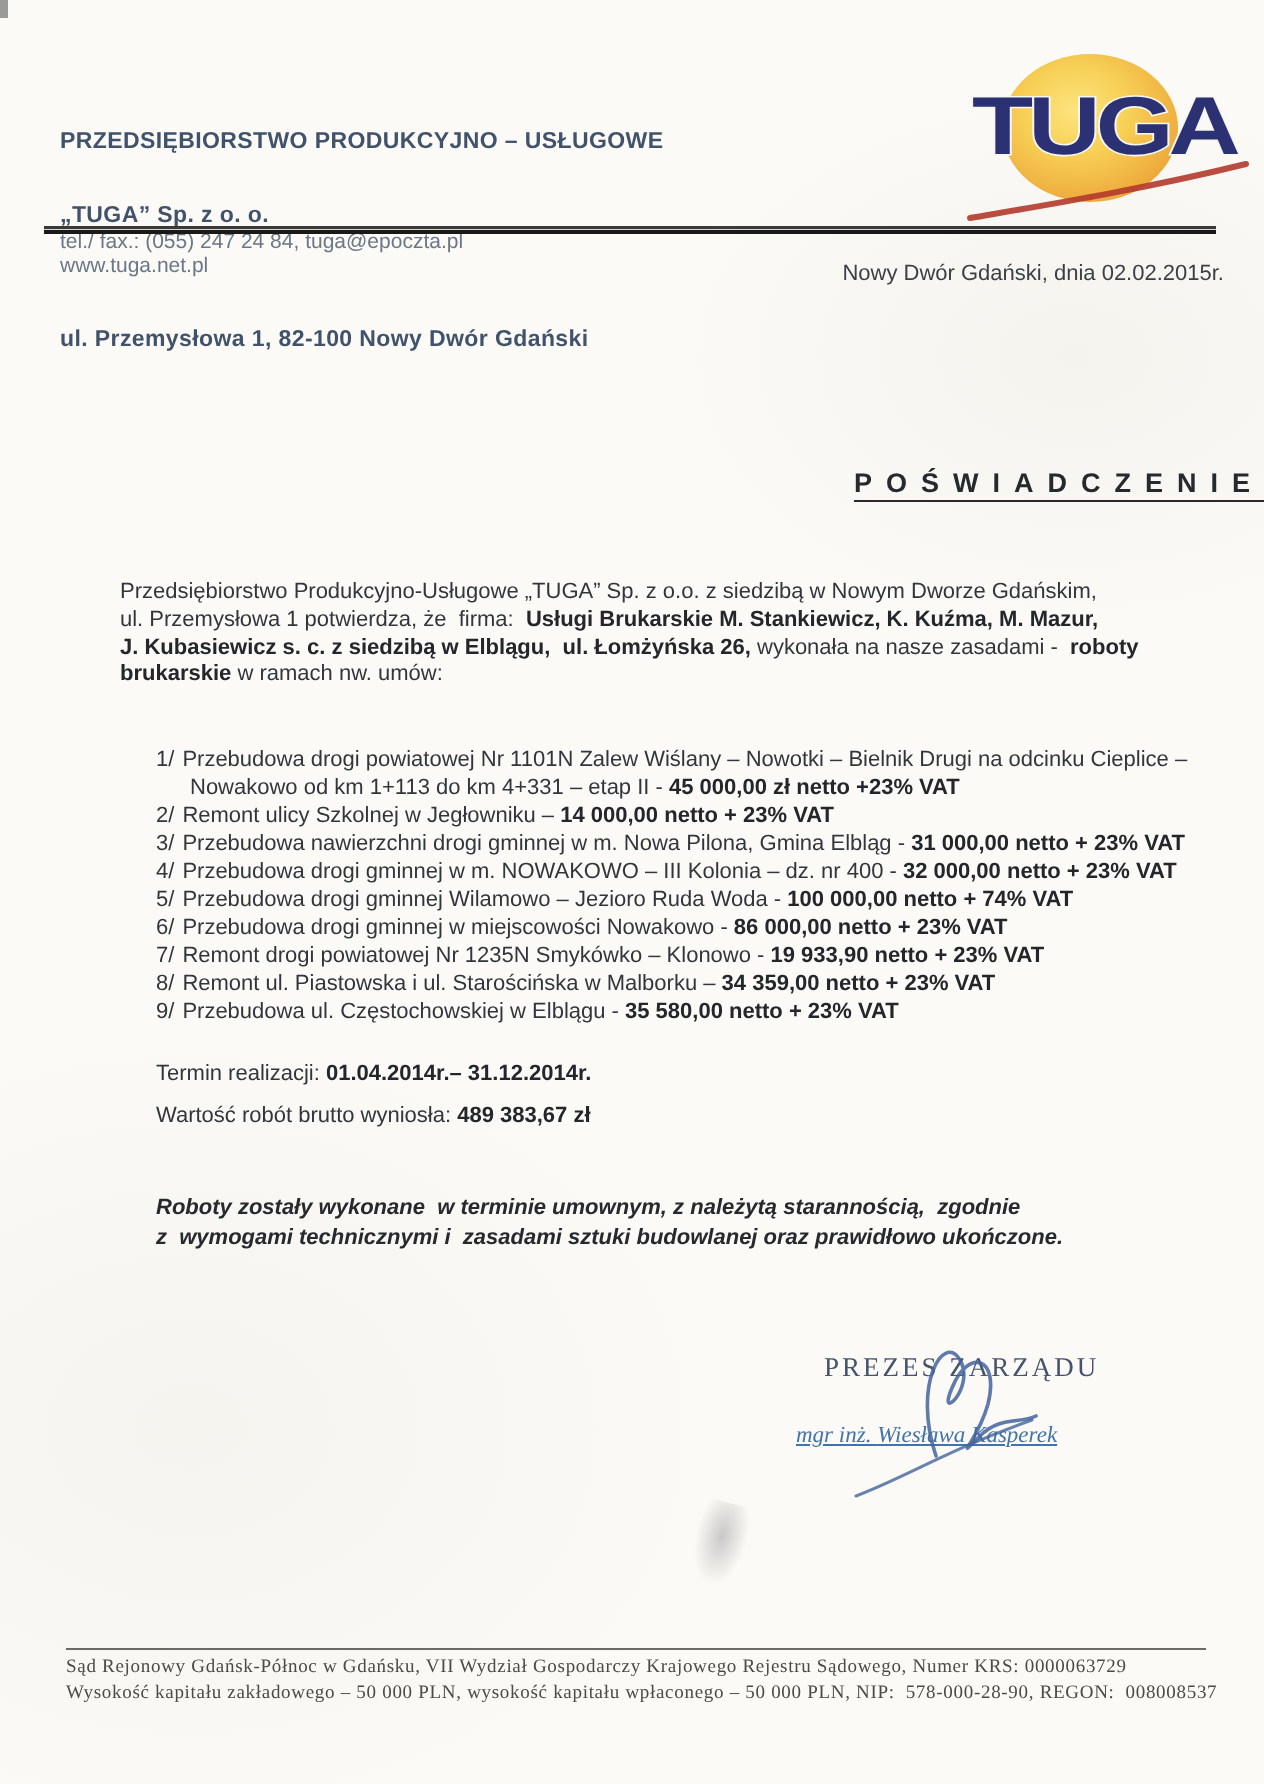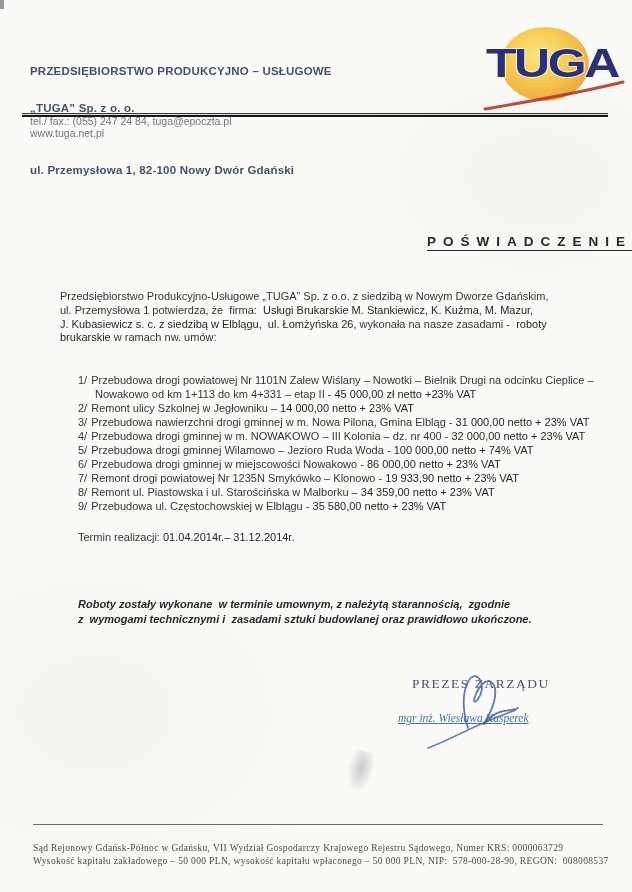--- a/index.html
+++ b/index.html
@@ -24,21 +24,21 @@
   .header-rule{position:absolute;left:22px;top:113px;width:586px;height:4px;
     background:linear-gradient(to bottom,#3a3a38 0 37%,#d9d7d1 37% 52%,#191917 52% 100%);}
 
   .date{position:absolute;right:20px;top:131px;font-size:11px;color:#3c4045;}
 
   .title{position:absolute;left:0;top:234px;width:632px;text-align:right;
     font-size:13.5px;font-weight:bold;letter-spacing:7px;color:#26292e;
     text-decoration:underline;text-underline-offset:4px;}
 
   .pre{white-space:pre;}
-  .b{font-weight:normal;color:#23262b;}
+  .b{font-weight:bold;color:#23262b;}
 
   .intro{position:absolute;left:60px;top:290px;font-size:11px;line-height:13.8px;}
   .intro span{white-space:pre;}
 
   .contracts{position:absolute;left:78px;top:373px;width:552px;font-size:11px;line-height:14px;}
   .c-item{padding-left:17px;text-indent:-17px;}
   .c-item .n{margin-right:4px;}
   .c-item .t{white-space:pre-wrap;}
 
   .terms{position:absolute;left:78px;top:531px;font-size:11px;}
@@ -52,21 +52,21 @@
   .sig-role{position:absolute;left:14px;top:4px;font-family:"Liberation Serif","DejaVu Serif",serif;
     font-size:13.5px;letter-spacing:1.5px;color:#46536c;}
   .sig-stamp{position:absolute;left:0px;top:40px;font-family:"Liberation Serif","DejaVu Serif",serif;
     font-style:italic;font-size:11.5px;color:#4173ad;white-space:pre;text-decoration:underline;}
   .sig-ink{position:absolute;left:18px;top:-14px;}
 
   .smudge{position:absolute;left:347px;top:751px;width:26px;height:42px;transform:rotate(14deg);
     background:radial-gradient(ellipse at 50% 40%, rgba(108,108,112,.35), rgba(108,108,112,0) 70%);}
 
   .footer{position:absolute;left:33px;top:824px;width:570px;border-top:1px solid #6b6b66;
-    padding-top:17px;font-family:"Liberation Serif","DejaVu Serif",serif;
+    padding-top:3px;font-family:"Liberation Serif","DejaVu Serif",serif;
     font-size:9.5px;line-height:12.8px;color:#4c4a45;letter-spacing:.35px;}
   .footer div{white-space:pre;}
 </style>
 </head>
 <body>
 
 <div class="page">
   <div class="corner-mark"></div>
 
   <div class="header">
@@ -87,20 +87,21 @@
         </radialGradient>
       </defs>
       <ellipse cx="87" cy="42" rx="44" ry="37" fill="url(#sun)"></ellipse>
       <text x="28" y="55" textLength="132" lengthAdjust="spacingAndGlyphs" font-family="Liberation Sans, sans-serif" font-size="41" font-weight="bold" fill="#2b3173" stroke="#f7f6f1" stroke-width="1.6" paint-order="stroke" letter-spacing="-2">TUGA</text>
       <path d="M 27 87 C 62 81 112 73 165 60" stroke="#b43a2c" stroke-width="3" fill="none" stroke-linecap="round" opacity=".9"></path>
     </svg>
   </div>
 
   <div class="header-rule"></div>
 
+  <div class="date">Nowy Dwór Gdański, dnia 02.02.2015r.</div>
 
   <div class="title">POŚWIADCZENIE</div>
 
   <div class="intro">
     <div><span>Przedsiębiorstwo Produkcyjno-Usługowe „TUGA” Sp. z o.o. z siedzibą w Nowym Dworze Gdańskim,</span></div>
     <div><span>ul. Przemysłowa 1 potwierdza, że  firma:  </span><span class="b">Usługi Brukarskie M. Stankiewicz, K. Kuźma, M. Mazur,</span></div>
     <div><span class="b">J. Kubasiewicz s. c. z siedzibą w Elblągu,  ul. Łomżyńska 26,</span><span> wykonała na nasze zasadami -  </span><span class="b">roboty</span></div>
     <div><span class="b">brukarskie</span><span> w ramach nw. umów:</span></div>
   </div>
 
@@ -112,20 +113,21 @@
     <div class="c-item"><span class="n">4/</span><span class="t">Przebudowa drogi gminnej w m. NOWAKOWO – III Kolonia – dz. nr 400 - </span><span class="b">32 000,00 netto + 23% VAT</span></div>
     <div class="c-item"><span class="n">5/</span><span class="t">Przebudowa drogi gminnej Wilamowo – Jezioro Ruda Woda - </span><span class="b">100 000,00 netto + 74% VAT</span></div>
     <div class="c-item"><span class="n">6/</span><span class="t">Przebudowa drogi gminnej w miejscowości Nowakowo - </span><span class="b">86 000,00 netto + 23% VAT</span></div>
     <div class="c-item"><span class="n">7/</span><span class="t">Remont drogi powiatowej Nr 1235N Smykówko – Klonowo - </span><span class="b">19 933,90 netto + 23% VAT</span></div>
     <div class="c-item"><span class="n">8/</span><span class="t">Remont ul. Piastowska i ul. Starościńska w Malborku – </span><span class="b">34 359,00 netto + 23% VAT</span></div>
     <div class="c-item"><span class="n">9/</span><span class="t">Przebudowa ul. Częstochowskiej w Elblągu - </span><span class="b">35 580,00 netto + 23% VAT</span></div>
   </div>
 
   <div class="terms">
     <div><span class="pre">Termin realizacji: </span><span class="b">01.04.2014r.– 31.12.2014r.</span></div>
+    <div class="row2"><span class="pre">Wartość robót brutto wyniosła: </span><span class="b">489 383,67 zł</span></div>
   </div>
 
   <div class="statement">
     <div>Roboty zostały wykonane  w terminie umownym, z należytą starannością,  zgodnie</div>
     <div>z  wymogami technicznymi i  zasadami sztuki budowlanej oraz prawidłowo ukończone.</div>
   </div>
 
   <div class="sig">
     <div class="sig-role">PREZES ZARZĄDU</div>
     <div class="sig-stamp"><span>mgr inż. </span><span>Wiesława Kasperek</span></div>

